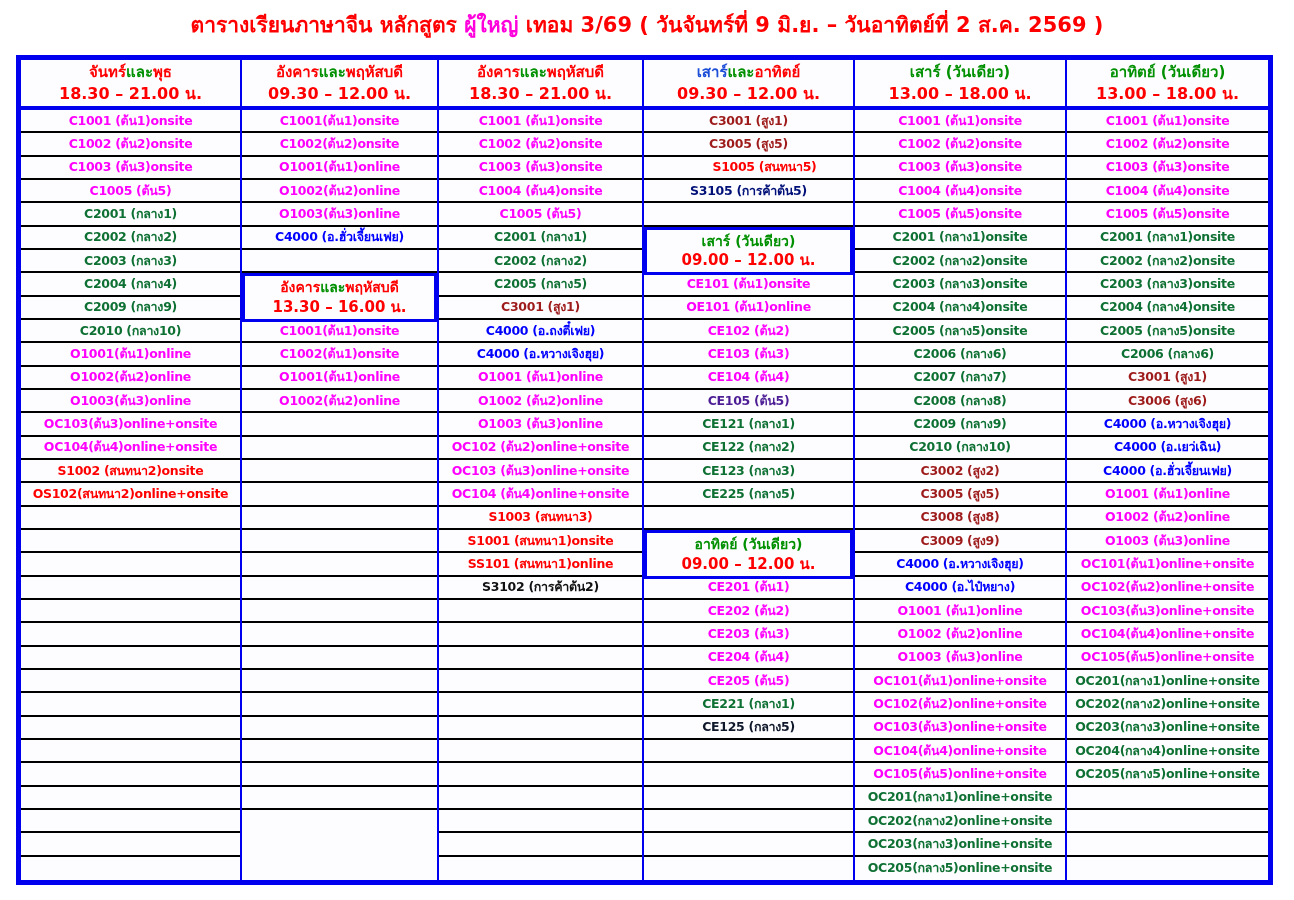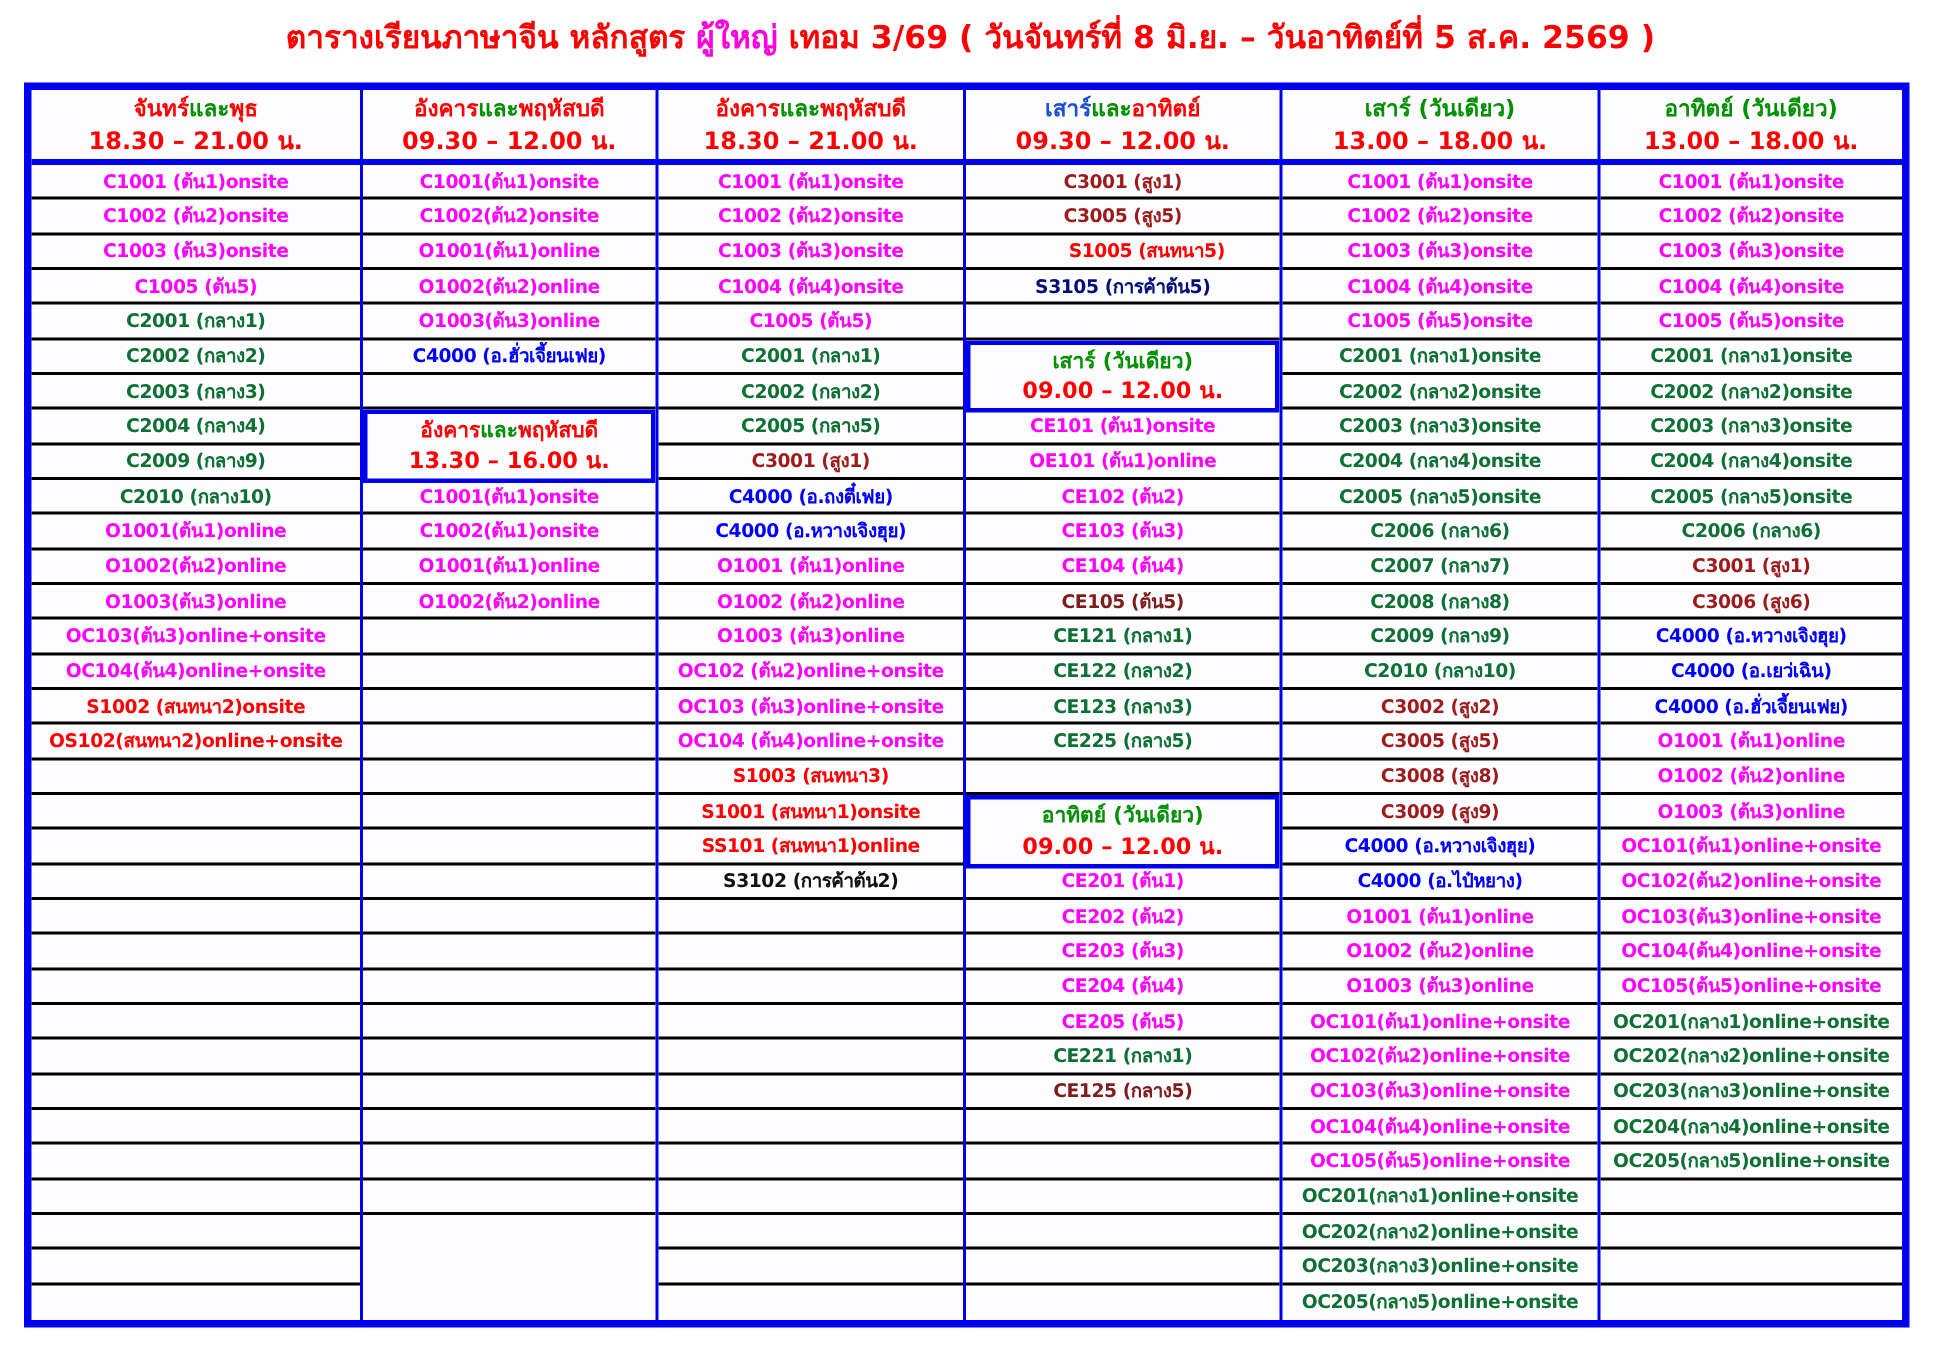--- a/index.html
+++ b/index.html
@@ -46,21 +46,21 @@
     display:flex;flex-direction:column;justify-content:space-evenly;align-items:center;
     overflow:hidden;
   }
   .subbox .hday{font-size:14px;line-height:15px;}
   .subbox .htime{font-size:15px;line-height:16px;}
 </style>
 </head>
 <body>
 
 <div class="title">
-  <span>ตารางเรียนภาษาจีน หลักสูตร </span><span class="hl">ผู้ใหญ่</span><span> เทอม 3/69 ( วันจันทร์ที่ 8 มิ.ย. – วันอาทิตย์ที่ 5 ส.ค. 2569 )</span>
+  <span>ตารางเรียนภาษาจีน หลักสูตร </span><span class="hl">ผู้ใหญ่</span><span> เทอม 3/69 ( วันจันทร์ที่ 9 มิ.ย. – วันอาทิตย์ที่ 2 ส.ค. 2569 )</span>
 </div>
 
 <div class="tablewrap">
   <div class="hrow grid">
       <div class="hcell">
         <div class="hday"><span style="color: rgb(255, 0, 0);">จันทร์</span><span style="color: rgb(0, 144, 0);">และ</span><span style="color: rgb(255, 0, 0);">พุธ</span></div>
         <div class="htime">18.30 – 21.00 น.</div>
       </div>
       <div class="hcell">
         <div class="hday"><span style="color: rgb(255, 0, 0);">อังคาร</span><span style="color: rgb(0, 144, 0);">และ</span><span style="color: rgb(255, 0, 0);">พฤหัสบดี</span></div>
@@ -312,21 +312,21 @@
         <div class="cell">
           <span style="color: rgb(255, 0, 255);">CE102 (ต้น2)</span>
         </div>
         <div class="cell">
           <span style="color: rgb(255, 0, 255);">CE103 (ต้น3)</span>
         </div>
         <div class="cell">
           <span style="color: rgb(255, 0, 255);">CE104 (ต้น4)</span>
         </div>
         <div class="cell">
-          <span style="color: #7f1d1d;">CE105 (ต้น5)</span>
+          <span style="color: #4c1d95;">CE105 (ต้น5)</span>
         </div>
         <div class="cell">
           <span style="color: rgb(14, 112, 51);">CE121 (กลาง1)</span>
         </div>
         <div class="cell">
           <span style="color: rgb(14, 112, 51);">CE122 (กลาง2)</span>
         </div>
         <div class="cell">
           <span style="color: rgb(14, 112, 51);">CE123 (กลาง3)</span>
         </div>
@@ -350,21 +350,21 @@
         <div class="cell">
           <span style="color: rgb(255, 0, 255);">CE204 (ต้น4)</span>
         </div>
         <div class="cell">
           <span style="color: rgb(255, 0, 255);">CE205 (ต้น5)</span>
         </div>
         <div class="cell">
           <span style="color: rgb(14, 112, 51);">CE221 (กลาง1)</span>
         </div>
         <div class="cell">
-          <span style="color: #7f1d1d; text-align: center;">CE125 (กลาง5)</span>
+          <span style="color: #0f172a; text-align: center;">CE125 (กลาง5)</span>
         </div>
         <div class="cell"></div>
         <div class="cell"></div>
         <div class="cell"></div>
         <div class="cell"></div>
         <div class="cell"></div>
         <div class="cell"></div>
       </div>
       <div class="col">
         <div class="cell">

